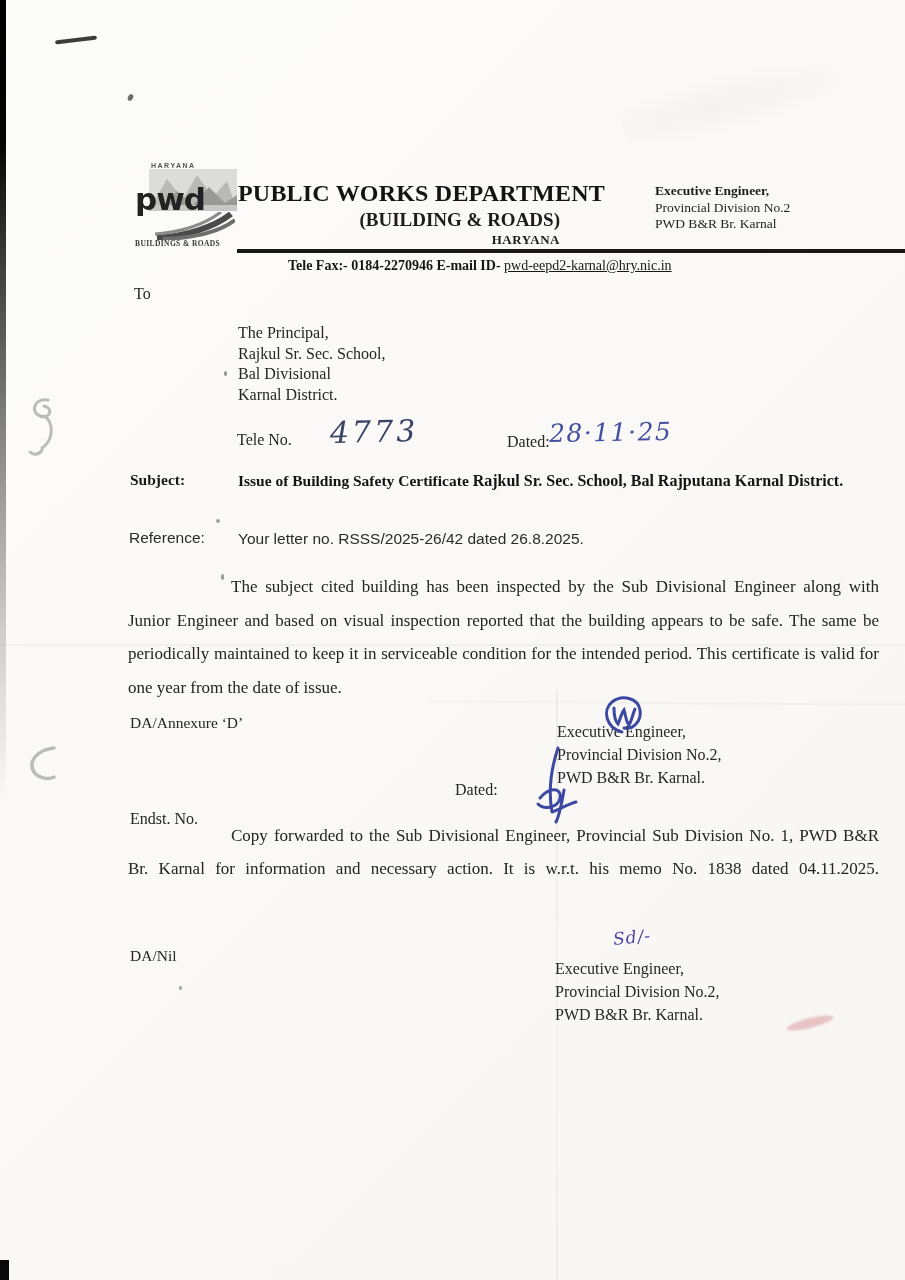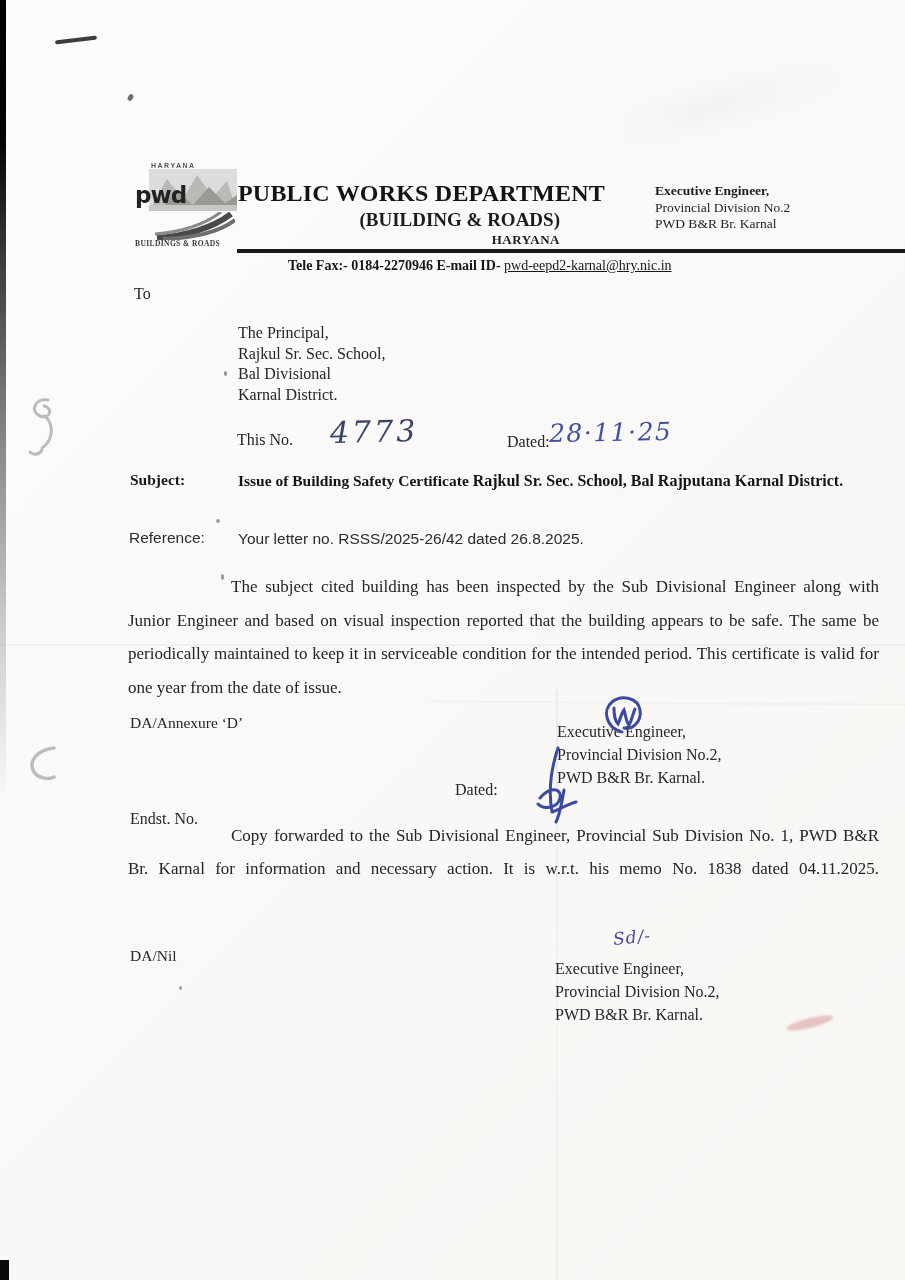--- a/index.html
+++ b/index.html
@@ -18,21 +18,21 @@
   .pen-dash{left:55px;top:38px;width:42px;height:4px;background:#3c3c3c;border-radius:3px;transform:rotate(-7deg);}
   .speck{background:#4a4a4a;border-radius:50%;}
   .crease-v{left:556px;top:690px;width:2px;height:590px;background:linear-gradient(to bottom,rgba(0,0,0,.05),rgba(0,0,0,.02) 60%,rgba(0,0,0,.04));}
   .crease-h1{left:0;top:644px;width:905px;height:2px;background:rgba(90,80,70,.05);}
   .crease-h2{left:430px;top:702px;width:475px;height:2px;background:rgba(90,80,70,.04);transform:rotate(.4deg);}
   .smudge-tr{left:620px;top:70px;width:240px;height:60px;background:radial-gradient(ellipse at 40% 50%,rgba(150,150,150,.07),transparent 70%);transform:rotate(-14deg);}
   .red-smudge{left:786px;top:1018px;width:48px;height:10px;background:rgba(203,110,118,.38);border-radius:50%;transform:rotate(-14deg);filter:blur(1px);}
   
   .logo{left:133px;top:162px;width:107px;height:93px;}
   .logo-haryana{position:absolute;left:18px;top:0;font-family:"Liberation Sans",sans-serif;font-size:7px;font-weight:bold;letter-spacing:1.5px;color:#555;}
-  .logo-pwd{position:absolute;left:2px;top:22px;font-family:"DejaVu Sans",sans-serif;font-size:23px;font-weight:bold;letter-spacing:-1px;color:#222;line-height:1;}
+  .logo-pwd{position:absolute;left:2px;top:22px;font-family:"DejaVu Sans",sans-serif;font-size:31px;font-weight:bold;letter-spacing:-1px;color:#222;line-height:1;}
   .logo-tag{position:absolute;left:2px;top:77px;font-family:Liberation Serif, serif;font-size:7.5px;font-weight:bold;letter-spacing:.4px;color:#3a3a3a;white-space:nowrap;}
   .hdr-center{left:238px;top:180px;width:322px;text-align:right;}
   .hdr-title{font-size:24px;font-weight:bold;color:#141414;letter-spacing:.2px;white-space:nowrap;}
   .hdr-sub{font-size:19px;font-weight:bold;color:#1c1c1c;margin-top:2px;}
   .hdr-region{font-size:13px;font-weight:bold;color:#1c1c1c;margin-top:1px;letter-spacing:.5px;}
   .hdr-right{left:655px;top:183px;width:230px;font-size:13.5px;line-height:16.5px;color:#1d1d1d;}
   .hdr-right .b{font-weight:bold;}
   .rule{left:237px;top:249px;width:668px;height:4px;background:#181818;}
   .telefax{left:288px;top:258px;font-size:14px;font-weight:bold;color:#161616;white-space:nowrap;}
   .telefax .email{font-weight:normal;text-decoration:underline;}
@@ -121,21 +121,21 @@
   </div>
 
   <div class="abs to">To</div>
   <div class="abs addr">
     <div>The Principal,</div>
     <div>Rajkul Sr. Sec. School,</div>
     <div>Bal Divisional</div>
     <div>Karnal District.</div>
   </div>
 
-  <div class="abs memo-label">This No.</div>
+  <div class="abs memo-label">Tele No.</div>
   <div class="abs memo-num">4773</div>
   <div class="abs dated-label">Dated:</div>
   <div class="abs dated-hand">28·11·25</div>
 
   <div class="abs subj-label">Subject:</div>
   <div class="abs subj-text">
     <span class="sans">Issue of Building Safety Certificate </span><span>Rajkul Sr. Sec. School, Bal Rajputana Karnal District.</span>
   </div>
   <div class="abs ref-label">Reference:</div>
   <div class="abs ref-text">Your letter no. RSSS/2025-26/42 dated 26.8.2025.</div>

